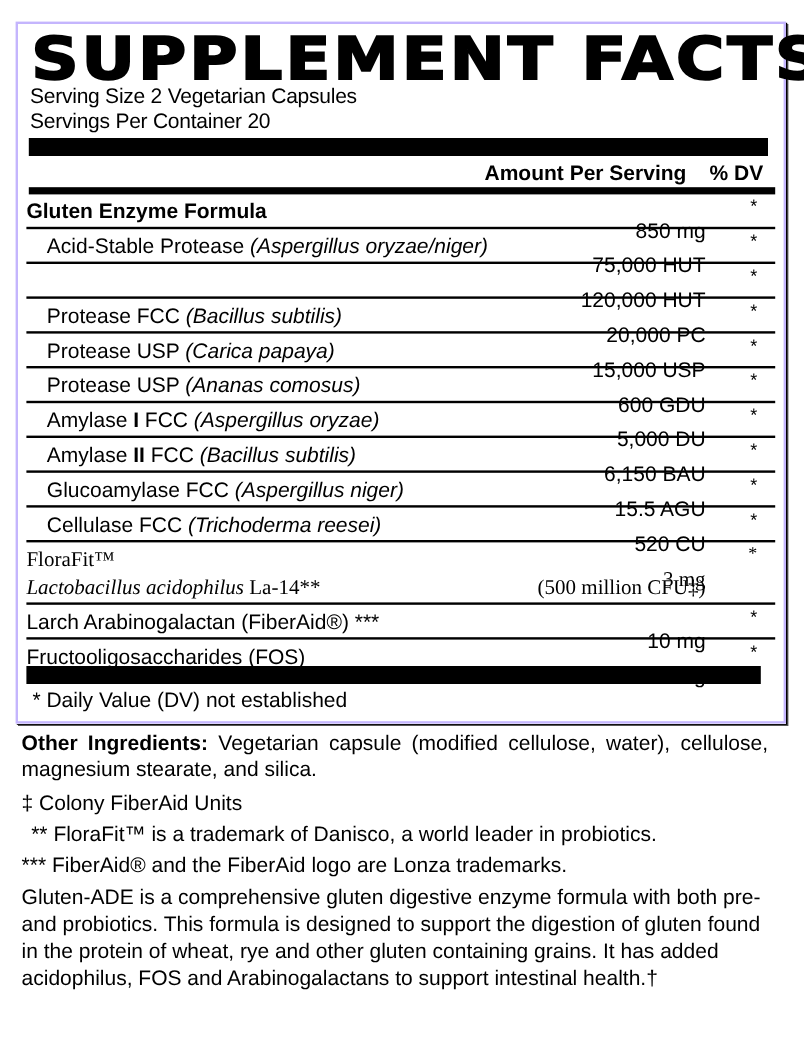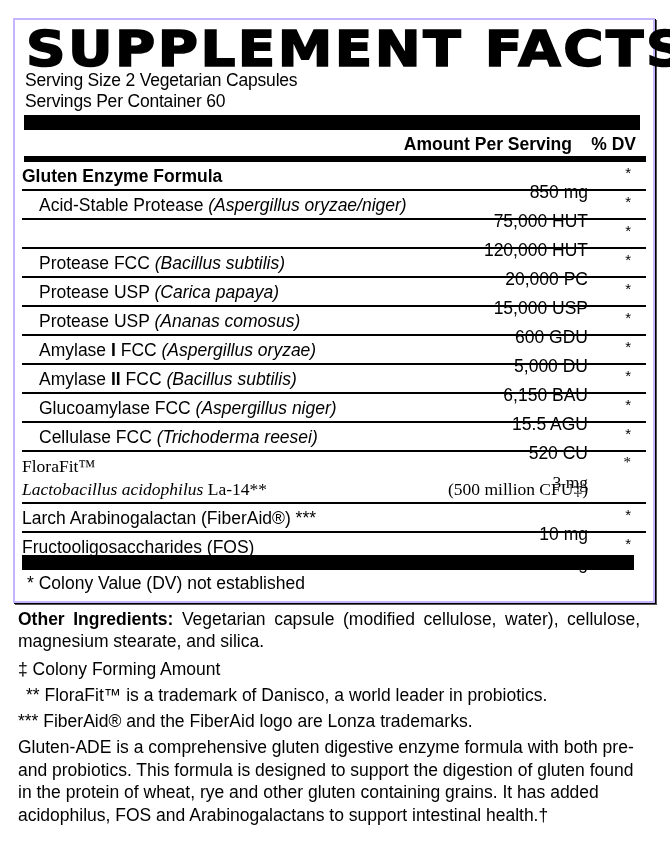--- a/index.html
+++ b/index.html
@@ -48,21 +48,21 @@
     .ff { top: 684px; left: 26px; }
     .fa { top: 710px; }
     .desc { top: 736px; line-height: 22.5px; }
   </style>
 </head>
 <body>
 
 <div class="panel">
   <div class="title">SUPPLEMENT FACTS</div>
   <div class="serving s1">Serving Size 2 Vegetarian Capsules</div>
-  <div class="serving s2">Servings Per Container  60</div>
+  <div class="serving s2">Servings Per Container  20</div>
   <div class="bar-thick"></div>
   <div class="header-row">
     <span class="aps">Amount Per Serving</span>
     <span class="dv">% DV</span>
   </div>
   <div class="bar-mid"></div>
 
   <div class="rows">
     <div class="row bold">
       <span class="name">Gluten Enzyme Formula</span>
@@ -126,20 +126,20 @@
       <span class="dv">*</span>
     </div>
     <div class="row last">
       <span class="name">Fructooligosaccharides (FOS)</span>
       <span class="amt">10 mg</span>
       <span class="dv">*</span>
     </div>
   </div>
 
   <div class="bar-bottom"></div>
-  <div class="dv-note">* Colony Value (DV) not established</div>
+  <div class="dv-note">* Daily Value (DV) not established</div>
 </div>
 
 <div class="below other"><b>Other Ingredients:</b><span> Vegetarian capsule (modified cellulose, water), cellulose, magnesium stearate, and silica.</span></div>
-<div class="below cfu">‡ Colony Forming Amount</div>
+<div class="below cfu">‡ Colony FiberAid Units</div>
 <div class="below ff">** FloraFit™ is a trademark of Danisco, a world leader in probiotics.</div>
 <div class="below fa">*** FiberAid® and the FiberAid logo are Lonza trademarks.</div>
 <div class="below desc">Gluten-ADE is a comprehensive gluten digestive enzyme formula with both pre- and probiotics. This formula is designed to support the digestion of gluten found in the protein of wheat, rye and other gluten containing grains. It has added acidophilus, FOS and Arabinogalactans to support intestinal health.†</div>
 
 </body></html>

